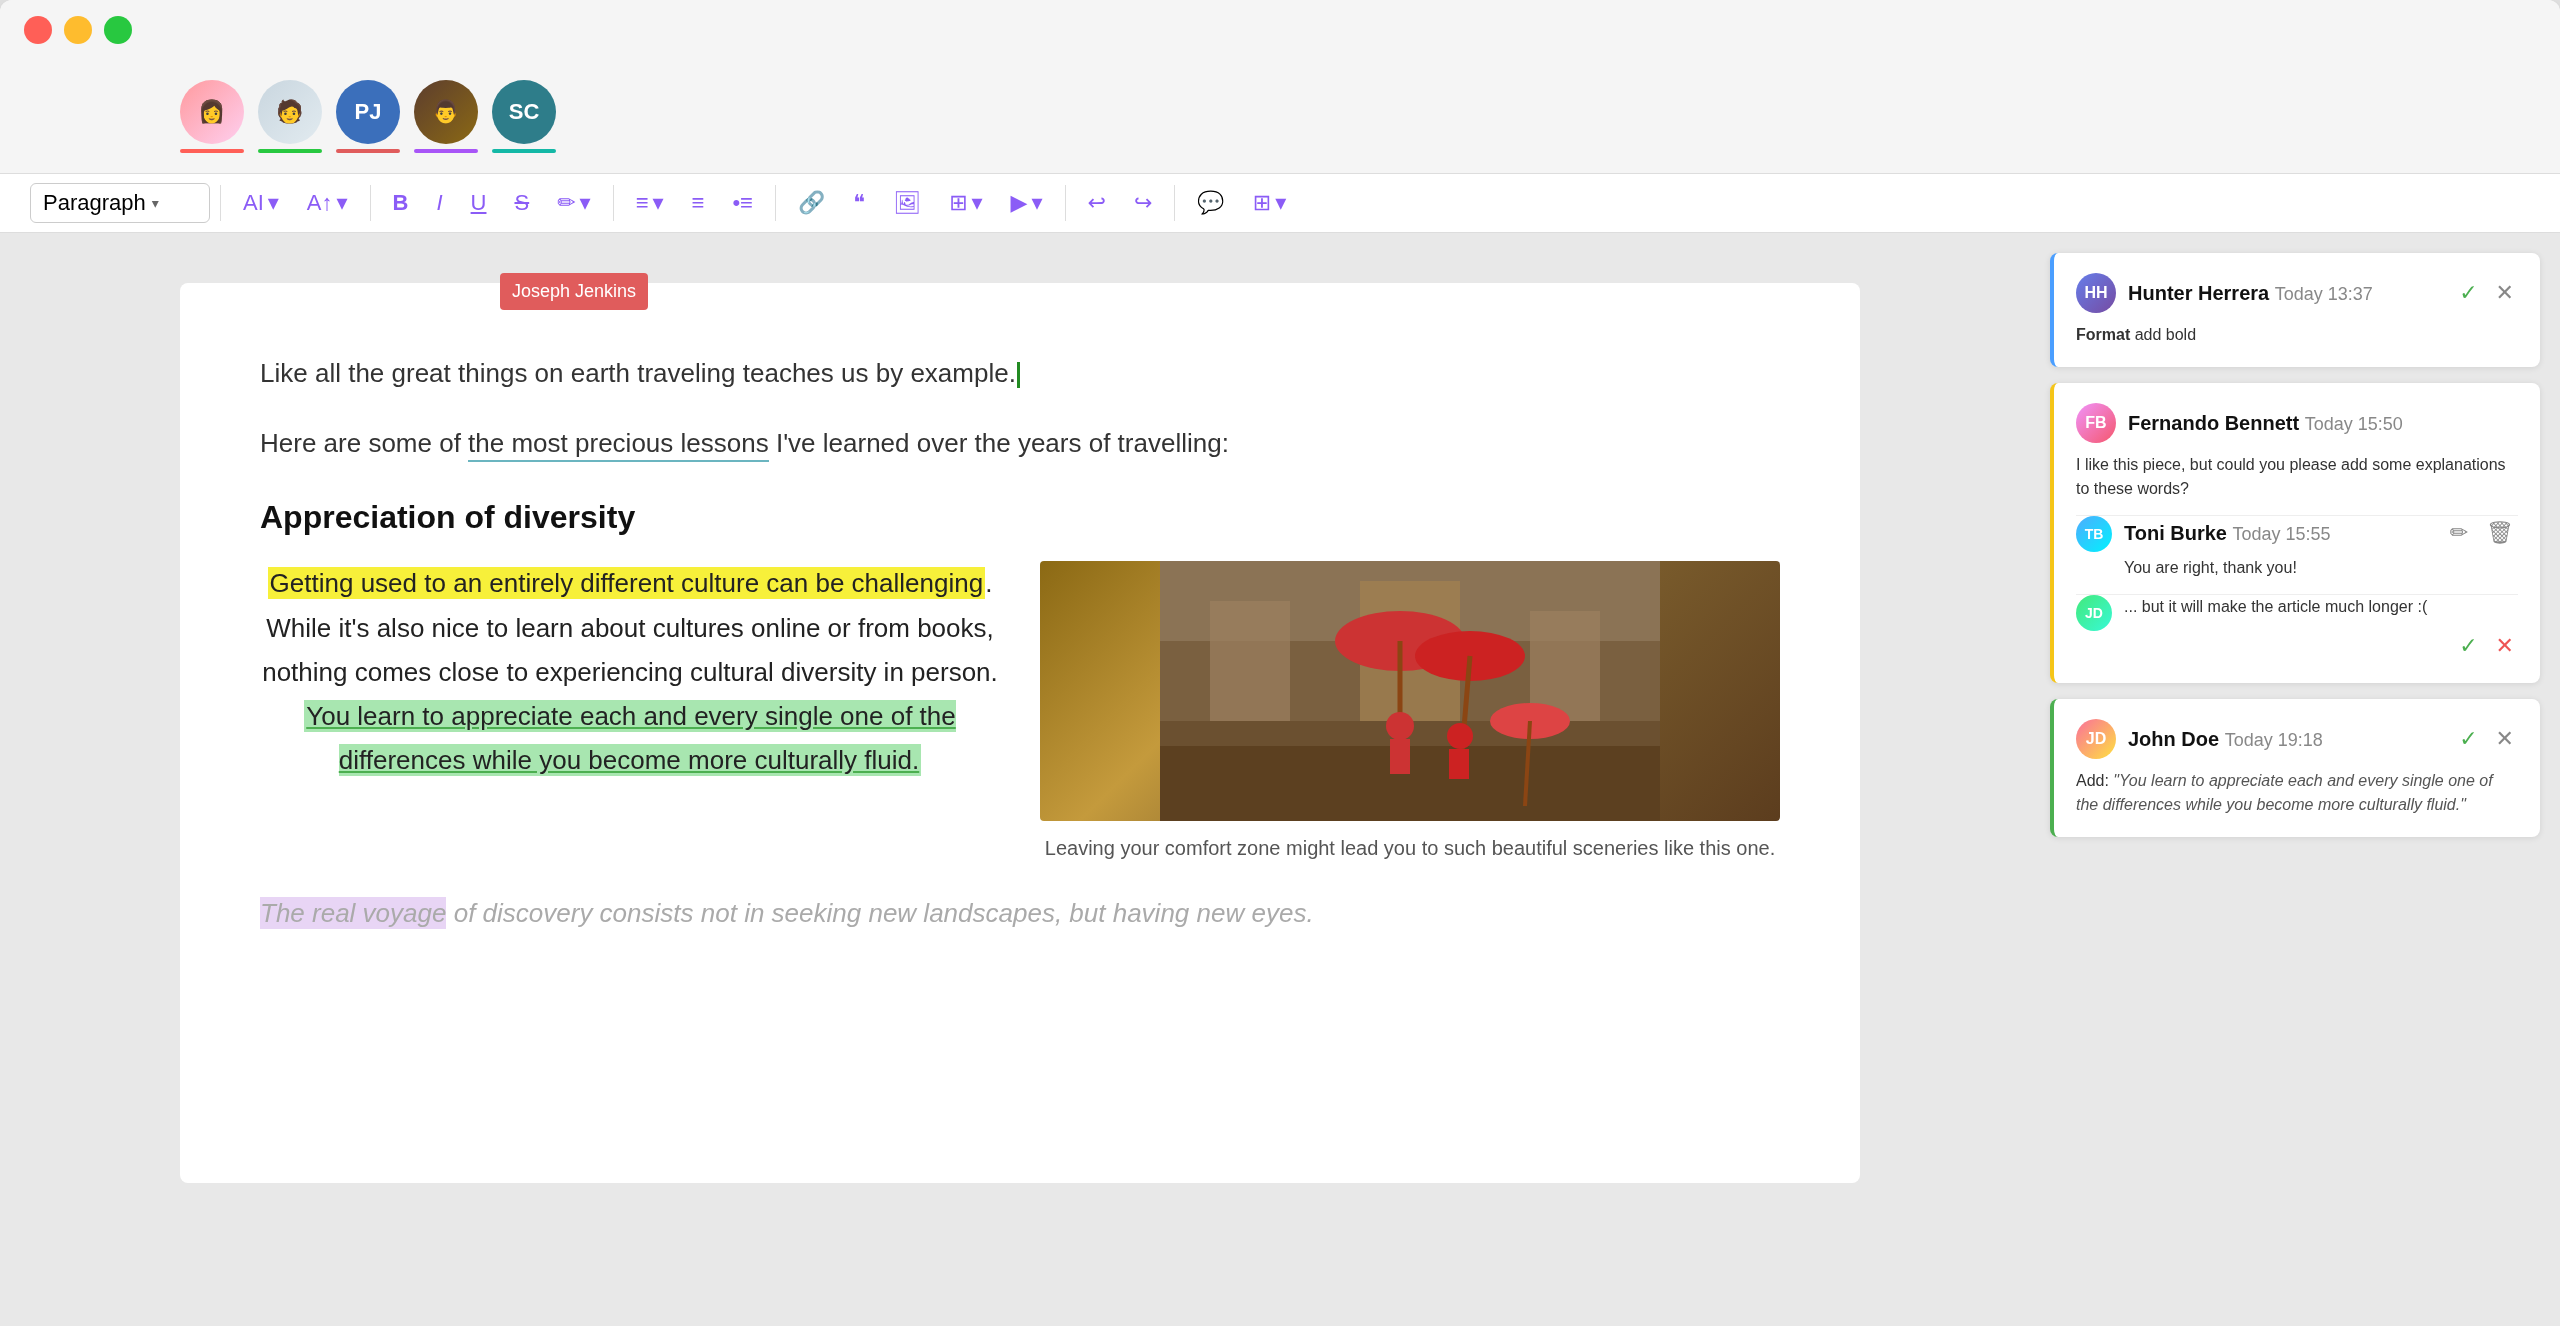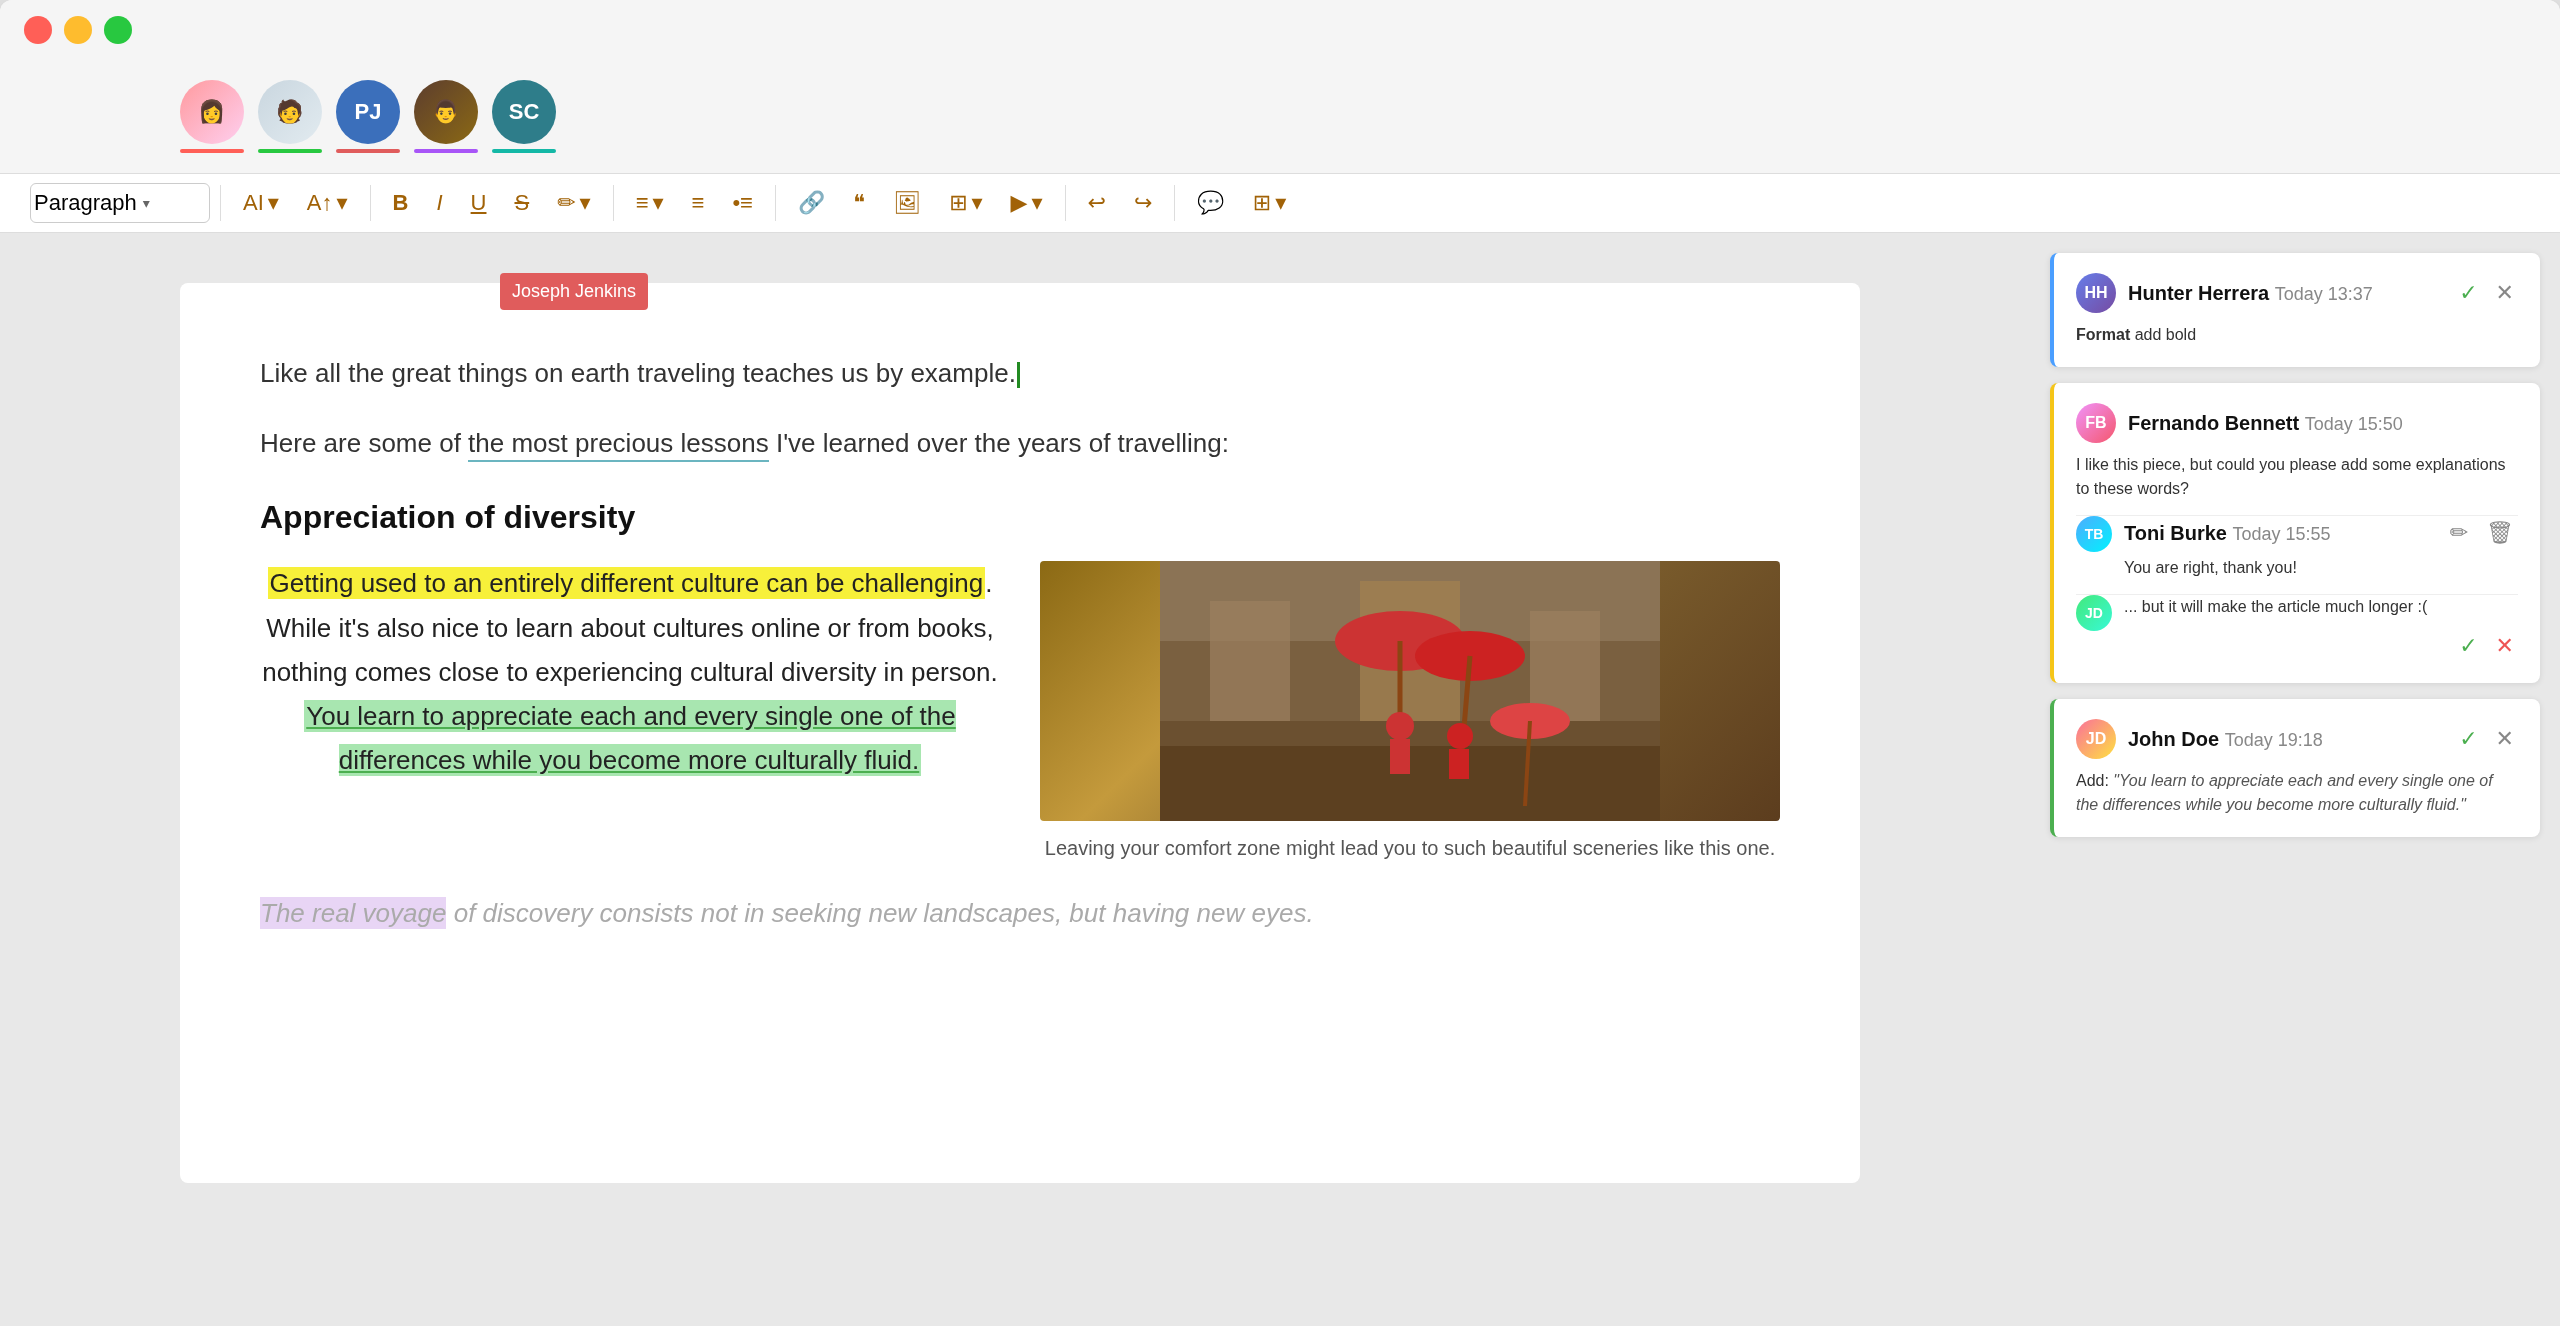--- a/index.html
+++ b/index.html
@@ -81,21 +81,21 @@
       border-top: 1px solid #ddd;
       border-bottom: 1px solid #ddd;
       display: flex;
       align-items: center;
       padding: 0 30px;
       gap: 4px;
       margin: 0 0 0 0;
     }
 
     .toolbar-select {
-      padding: 6px 3px;
+      padding: 6px 12px;
       border: 1px solid #ccc;
       border-radius: 6px;
       background: white;
       font-size: 22px;
       cursor: pointer;
       display: flex; align-items: center; gap: 6px;
       min-width: 180px;
     }
 
     .toolbar-divider {
@@ -106,21 +106,21 @@
     }
 
     .tb-btn {
       padding: 8px 12px;
       border: none;
       background: none;
       cursor: pointer;
       border-radius: 6px;
       font-size: 22px;
       display: flex; align-items: center; gap: 4px;
-      color: #a16207;
+      color: #8b5cf6;
       white-space: nowrap;
     }
     .tb-btn.bold { font-weight: bold; }
     .tb-btn.italic { font-style: italic; }
     .tb-btn.underline { text-decoration: underline; }
     .tb-btn.strike { text-decoration: line-through; }
 
     
     .main-area {
       display: flex;

